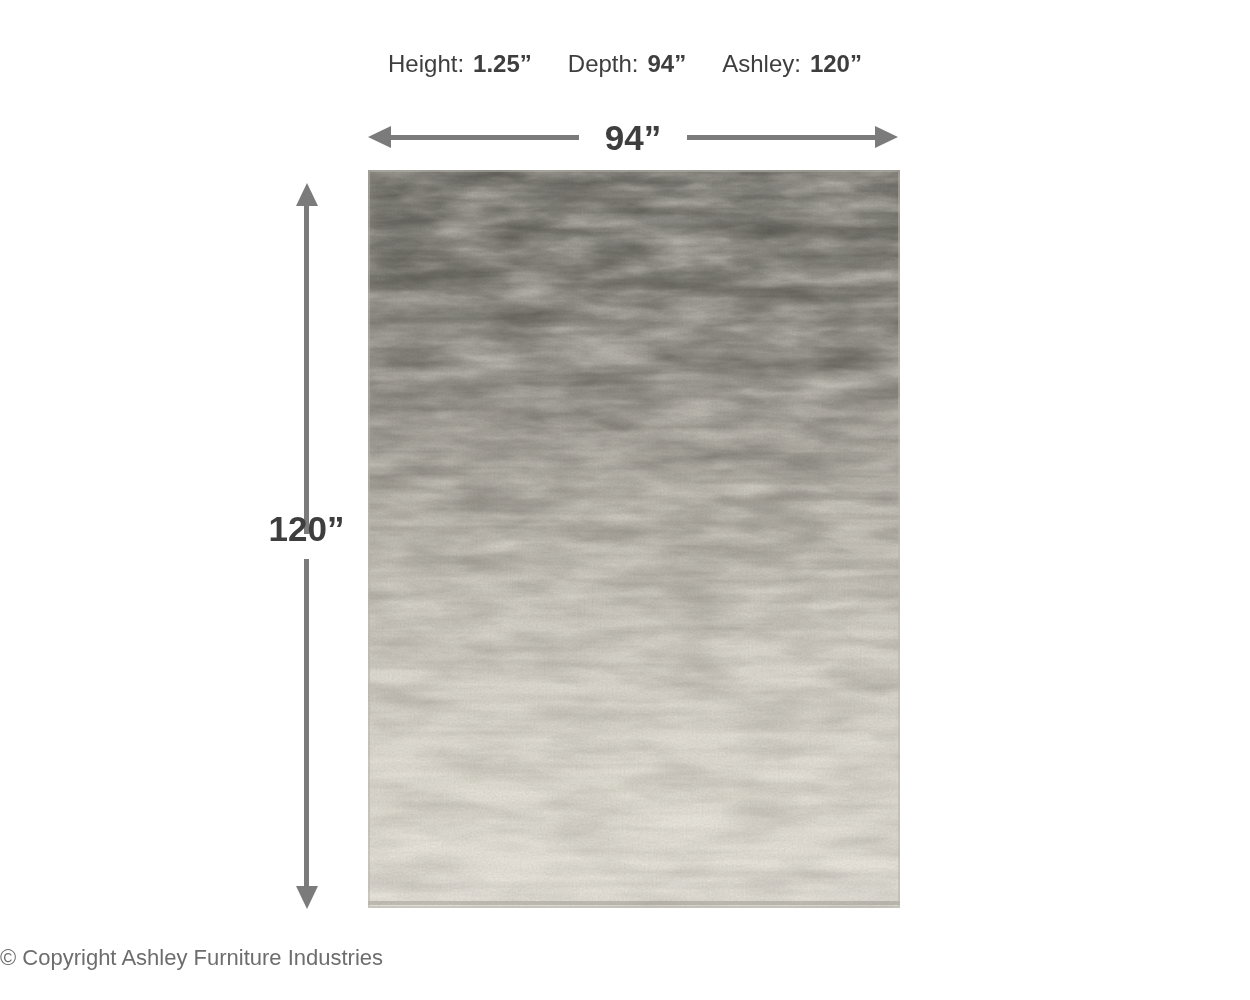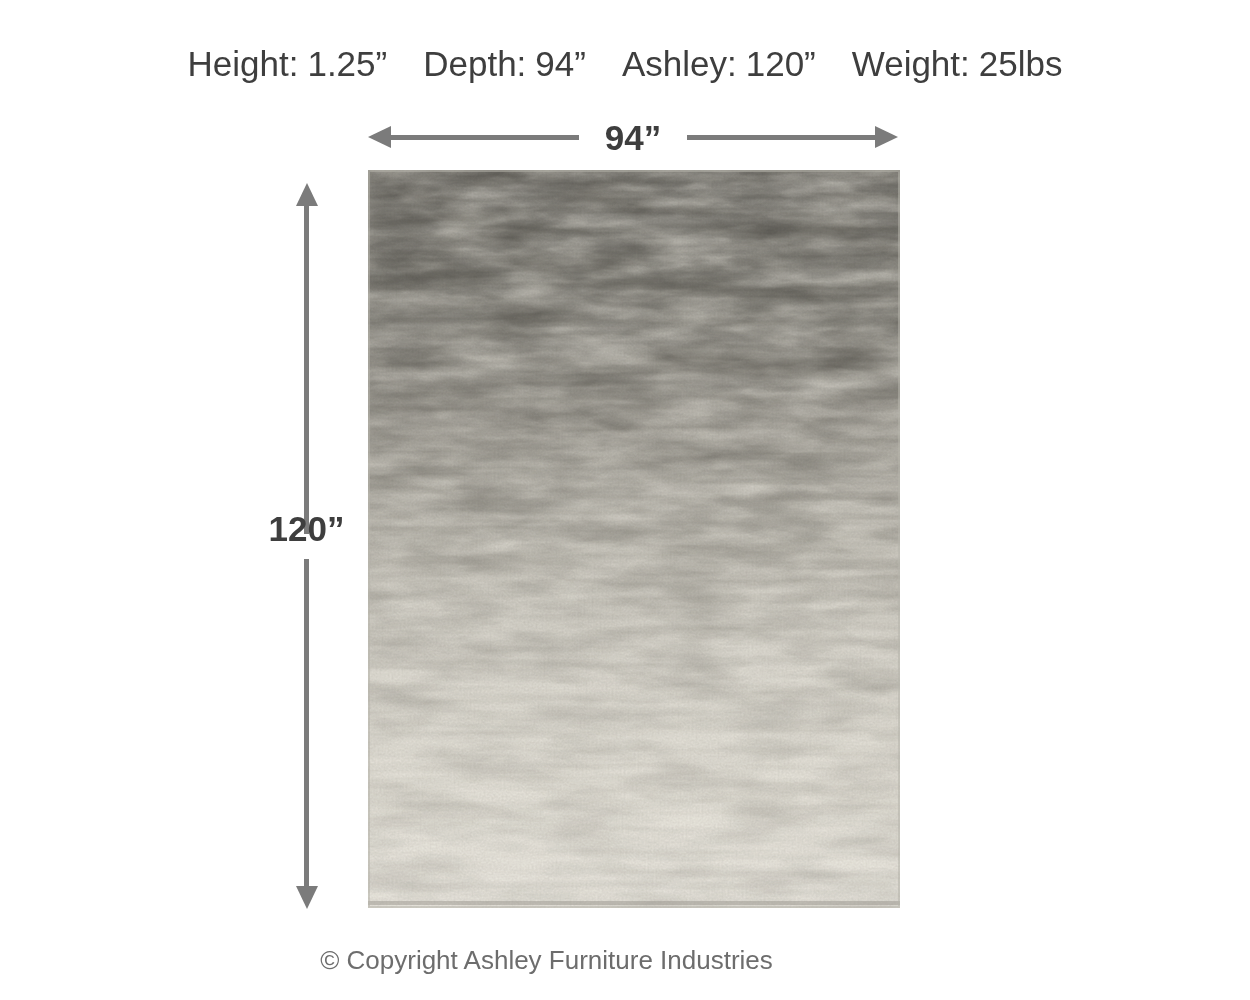--- a/index.html
+++ b/index.html
@@ -20,28 +20,28 @@
 
   
   .spec-row {
     position: absolute;
     top: 46px;
     left: 0;
     width: 1250px;
     display: flex;
     justify-content: center;
     gap: 36px;
-    font-size: 35px;
+    font-size: 24px;
     line-height: 36px;
     color: var(--text, #3e3e3e);
     white-space: nowrap;
   }
   .spec { display: inline-flex; gap: 9px; }
   .spec-label { font-weight: 400; }
-  .spec-value { font-weight: 400; }
+  .spec-value { font-weight: 700; }
 
   
   .dim-label {
     font-size: 35px;
     font-weight: 700;
     color: var(--text, #3e3e3e);
     line-height: 1;
   }
   .h-arrow {
     position: absolute;
@@ -81,46 +81,42 @@
     height: 738px;
   }
   .rug svg { display: block; width: 100%; height: 100%; }
 
   
   .copyright {
     position: absolute;
     top: 945px;
     left: 0;
     width: 1093px;
-    text-align: center;
-    font-size: 26px;
+    text-align: left;
+    font-size: 22px;
     color: var(--copyright-text, #6d6d6d);
   }
 </style>
 </head>
 <body>
 
 <div class="page">
 
   <div class="spec-row">
     <div class="spec">
       <span class="spec-label">Height:</span>
       <span class="spec-value">1.25”</span>
     </div>
     <div class="spec">
       <span class="spec-label">Depth:</span>
       <span class="spec-value">94”</span>
     </div>
     <div class="spec">
       <span class="spec-label">Ashley:</span>
       <span class="spec-value">120”</span>
-    </div>
-    <div class="spec">
-      <span class="spec-label">Weight:</span>
-      <span class="spec-value">25lbs</span>
     </div>
   </div>
 
   <div class="h-arrow">
     <span class="tri tri-left"></span>
     <span class="hline"></span>
     <span class="dim-label">94”</span>
     <span class="hline"></span>
     <span class="tri tri-right"></span>
   </div>

